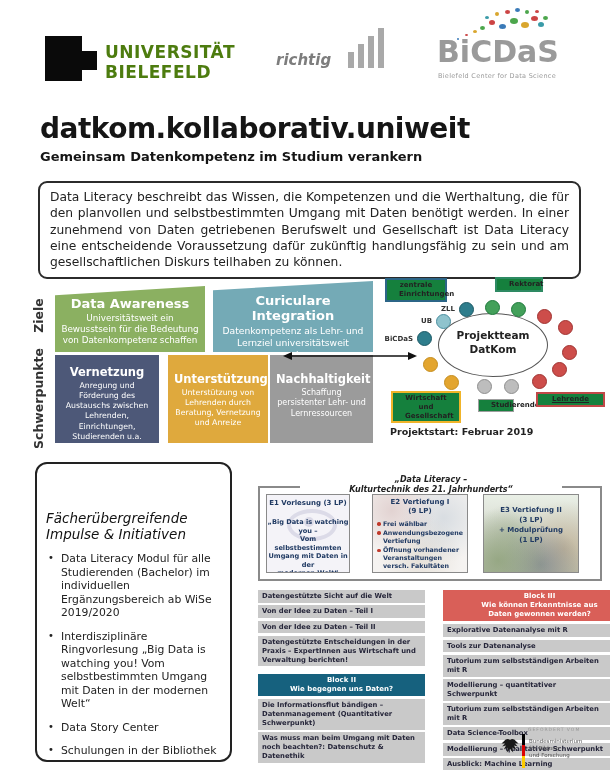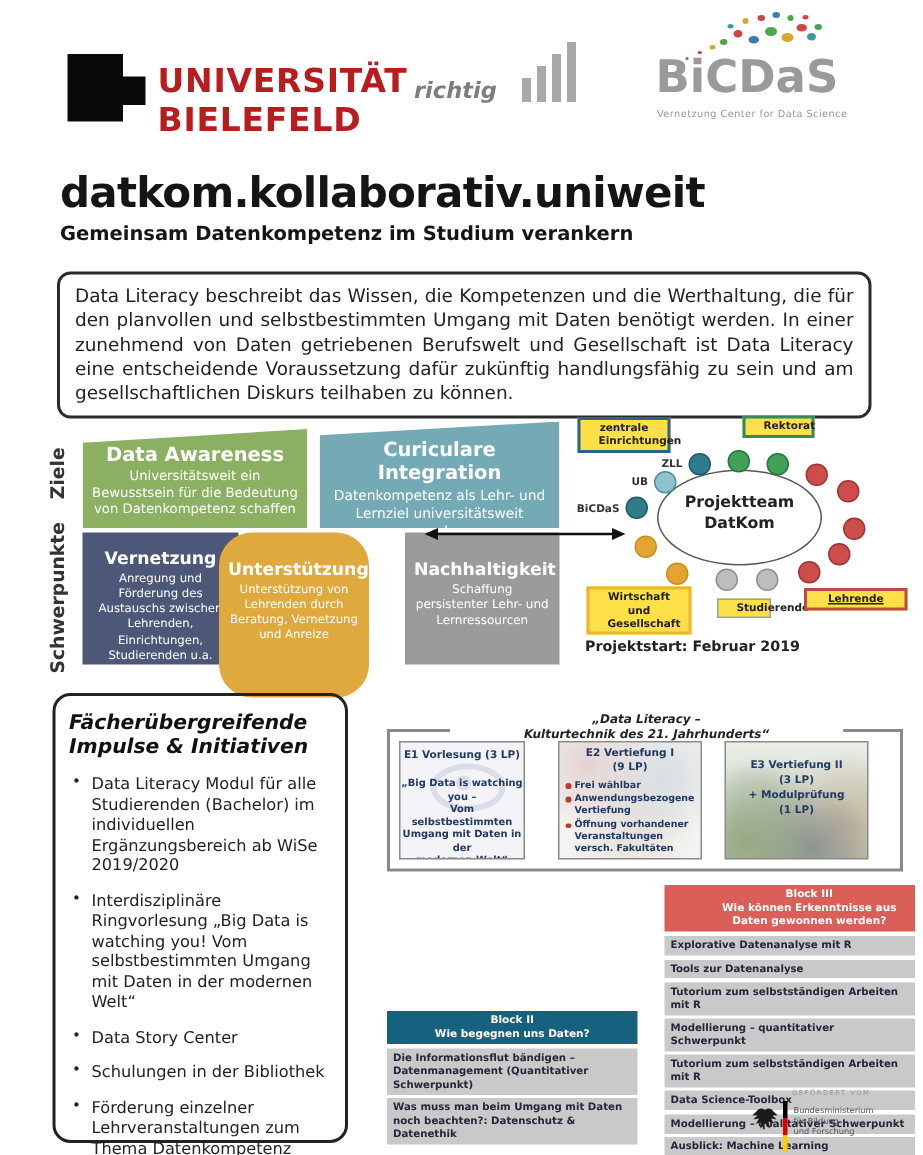--- a/index.html
+++ b/index.html
@@ -6,21 +6,21 @@
   body{
     width:615px;height:770px;position:relative;overflow:hidden;
     background:#ffffff;font-family:"DejaVu Sans",sans-serif;color:#1a1a1a;
   }
   .abs{position:absolute;}
 
   
   .uni-mark{left:45px;top:36px;width:54px;height:47px;}
   .uni-mark .m1{position:absolute;left:0;top:0;width:37px;height:45px;background:#0a0a0a;}
   .uni-mark .m2{position:absolute;left:37px;top:15px;width:15px;height:19px;background:#0a0a0a;}
-  .uni-text{left:105px;top:42px;font-size:22px;font-weight:600;line-height:1.18;letter-spacing:.5px;color:#b91c1c;white-space:pre-line;}
+  .uni-text{left:105px;top:42px;font-size:17px;font-weight:600;line-height:1.18;letter-spacing:.5px;color:#4d7c0f;white-space:pre-line;}
   .richtig{left:266px;top:38px;width:130px;height:56px;}
   .richtig .r1{position:absolute;left:10px;top:13px;font-style:italic;font-weight:600;font-size:15px;color:#7d7d7d;}
   .richtig .r2{position:absolute;left:0px;top:32px;font-style:italic;font-weight:bold;font-size:19px;color:#141414;}
   .bars span{position:absolute;width:6px;background:#a9a9a9;bottom:26px;}
   .bars .b1{left:82px;height:16px;}
   .bars .b2{left:92px;height:24px;}
   .bars .b3{left:102px;height:32px;}
   .bars .b4{left:112px;height:40px;}
   .bicdas{left:425px;top:8px;width:160px;height:86px;}
   .bicdas .name{position:absolute;left:12px;top:26px;font-size:30px;font-weight:bold;color:#9a9a9a;letter-spacing:0px;}
@@ -40,51 +40,51 @@
   .rot-label{transform:rotate(-90deg);transform-origin:center;font-size:12.5px;font-weight:600;color:#333;white-space:nowrap;}
   .gbox{position:absolute;color:#fff;text-align:center;padding:6px 6px;box-sizing:border-box;}
   .gbox .t{font-weight:bold;}
   .gbox .x{margin-top:2px;}
   .box-green{left:55px;top:10px;width:150px;height:66px;background:var(--green-box);clip-path:polygon(0 14%,100% 0,100% 100%,0 100%);padding-top:10px;}
   .box-green .t{font-size:13px;}  .box-green .x{font-size:8.8px;line-height:1.25;}
   .box-teal{left:213px;top:5px;width:160px;height:71px;background:var(--teal-box);clip-path:polygon(0 13%,100% 0,100% 100%,0 100%);padding-top:12px;}
   .box-teal .t{font-size:13px;}  .box-teal .x{font-size:9.2px;line-height:1.3;}
   .box-navy{left:55px;top:79px;width:104px;height:88px;background:var(--navy-box);padding-top:10px;}
   .box-navy .t{font-size:11.5px;} .box-navy .x{font-size:7.8px;line-height:1.3;}
-  .box-gold{left:146px;top:79px;width:100px;height:110px;background:var(--gold-box);padding-top:17px;border-radius:22px;}
+  .box-gold{left:168px;top:79px;width:100px;height:88px;background:var(--gold-box);padding-top:17px;}
   .box-gold .t{font-size:11.5px;} .box-gold .x{font-size:7.8px;line-height:1.3;}
   .box-gray{left:270px;top:79px;width:103px;height:88px;background:var(--gray-box);padding-top:17px;}
   .box-gray .t{font-size:11.5px;} .box-gray .x{font-size:8px;line-height:1.3;}
   .ziele-label{left:18px;top:32px;width:40px;text-align:center;}
   .schwer-label{left:-14px;top:115px;width:104px;text-align:center;}
 
   
   .team{left:378px;top:276px;width:237px;height:172px;}
-  .lblbox{position:absolute;background:#fde047;text-align:center;font-size:7px;font-weight:600;color:#222;line-height:1.25;box-sizing:border-box;padding:1px 12px;white-space:pre-line;}
+  .lblbox{position:absolute;background:#15803d;text-align:center;font-size:7px;font-weight:600;color:#222;line-height:1.25;box-sizing:border-box;padding:1px 12px;white-space:pre-line;}
   .lb-zentrale{left:7px;top:2px;width:62px;border:2px solid var(--border-zentrale);}
   .lb-rektorat{left:117px;top:1px;width:48px;border:2px solid var(--border-rektorat);}
   .lb-wirtschaft{left:13px;top:115px;width:70px;border:2.5px solid var(--border-wirtschaft);font-weight:bold;}
   .lb-studierende{left:100px;top:123px;width:36px;border:1.5px solid var(--border-studierende);}
   .lb-lehrende{left:158px;top:116px;width:69px;border:2px solid var(--border-lehrende);text-decoration:underline;}
   .ellipse{position:absolute;left:60px;top:37px;width:110px;height:64px;border:1.5px solid #555;border-radius:50%;
     text-align:center;padding-top:15px;box-sizing:border-box;font-weight:bold;color:#222;font-size:10.5px;line-height:1.3;white-space:pre-line;}
   .dot{position:absolute;width:15px;height:15px;border-radius:50%;box-sizing:border-box;}
   .d-teal{background:var(--dot-teal);border:1.5px solid #1d5a66;}
   .d-tealL{background:var(--dot-teal-light);border:1.5px solid #4a8fa0;}
   .d-green{background:var(--dot-green);border:1.5px solid #1f7a3c;}
   .d-red{background:var(--dot-red);border:1.5px solid #a03432;}
   .d-gray{background:var(--dot-gray);border:1.5px solid #8f8f8f;}
   .d-yellow{background:var(--dot-yellow);border:1px solid #c68e1f;}
   .nodelbl{position:absolute;font-size:7px;font-weight:600;color:#333;text-align:right;}
   .projstart{position:absolute;left:12px;top:150px;font-size:9.5px;font-weight:bold;color:#222;}
   .arrow-wrap{left:283px;top:346px;width:134px;height:10px;}
 
   
   .ini{left:35px;top:462px;width:197px;height:300px;border:2px solid #222;border-radius:12px;box-sizing:border-box;padding:10px 9px 8px 9px;}
-  .ini .hd{font-style:italic;font-weight:bold;font-size:13.5px;line-height:1.2;color:#111;white-space:pre-line;}
+  .ini .hd{font-style:italic;font-weight:normal;font-size:13.5px;line-height:1.2;color:#111;white-space:pre-line;margin-top:36px;}
   .ini-item{position:relative;margin-top:10px;padding-left:15px;font-size:10.8px;line-height:1.25;color:#222;font-weight:500;}
   .ini-item::before{content:"•";position:absolute;left:2px;top:0;font-size:10px;}
 
   
   .mod-outer{left:258px;top:486px;width:344px;height:95px;border:2px solid #8a8a8a;box-sizing:border-box;}
   .mod-title{left:300px;top:475px;width:262px;text-align:center;background:#fff;font-style:italic;font-weight:bold;
     font-size:8px;line-height:1.2;color:#222;white-space:pre-line;}
   .card{position:absolute;border:1.5px solid #8a8a8a;box-sizing:border-box;overflow:hidden;}
   .card .ct{position:relative;z-index:2;text-align:center;font-weight:bold;color:var(--navy-text);}
   .e1{left:266px;top:494px;width:84px;height:79px;background:#f4f3f8;}
@@ -158,21 +158,21 @@
     <span style="left:90px;top:0px;width:5px;height:4px;background:#3a7ab8;"></span>
     <span style="left:100px;top:2px;width:4px;height:4px;background:#4ca64c;"></span>
     <span style="left:60px;top:8px;width:4px;height:3px;background:#3a9ba8;"></span>
     <span style="left:48px;top:22px;width:4px;height:3px;background:#d9a62e;"></span>
     <span style="left:110px;top:2px;width:4px;height:3px;background:#cc4444;"></span>
     <span style="left:118px;top:8px;width:5px;height:4px;background:#4ca64c;"></span>
     <span style="left:40px;top:26px;width:3px;height:2px;background:#cc4444;"></span>
     <span style="left:32px;top:30px;width:2px;height:2px;background:#3a7ab8;"></span>
   </span>
   <span class="name">BiCDaS</span>
-  <span class="sub">Vernetzung Center for Data Science</span>
+  <span class="sub">Bielefeld Center for Data Science</span>
 </div>
 
 <div class="abs title">datkom.kollaborativ.uniweit</div>
 <div class="abs subtitle">Gemeinsam Datenkompetenz im Studium verankern</div>
 
 <div class="abs intro">Data Literacy beschreibt das Wissen, die Kompetenzen und die Werthaltung, die für den planvollen und selbstbestimmten Umgang mit Daten benötigt werden. In einer zunehmend von Daten getriebenen Berufswelt und Gesellschaft ist Data Literacy eine entscheidende Voraussetzung dafür zukünftig handlungsfähig zu sein und am gesellschaftlichen Diskurs teilhaben zu können.</div>
 
 <div class="abs goals">
   <div class="abs ziele-label rot-label">Ziele</div>
   <div class="abs schwer-label rot-label">Schwerpunkte</div>
@@ -276,20 +276,26 @@
     </div>
 </div>
 <div class="abs card e3">
   <div class="ct txt">E3 Vertiefung II
 (3 LP)
 + Modulprüfung
 (1 LP)</div>
 </div>
 
 <div class="blk blk1">
+  <div>
+      <div class="brow">Datengestützte Sicht auf die Welt</div>
+      <div class="brow">Von der Idee zu Daten – Teil I</div>
+      <div class="brow">Von der Idee zu Daten – Teil II</div>
+      <div class="brow">Datengestützte Entscheidungen in der Praxis – ExpertInnen aus Wirtschaft und Verwaltung berichten!</div>
+    </div>
 </div>
 <div class="blk blk2">
   <div class="bh">Block II
 Wie begegnen uns Daten?</div>
   <div>
       <div class="brow">Die Informationsflut bändigen – Datenmanagement (Quantitativer Schwerpunkt)</div>
       <div class="brow">Was muss man beim Umgang mit Daten noch beachten?: Datenschutz &amp; Datenethik</div>
     </div>
 </div>
 <div class="blk blk3">

